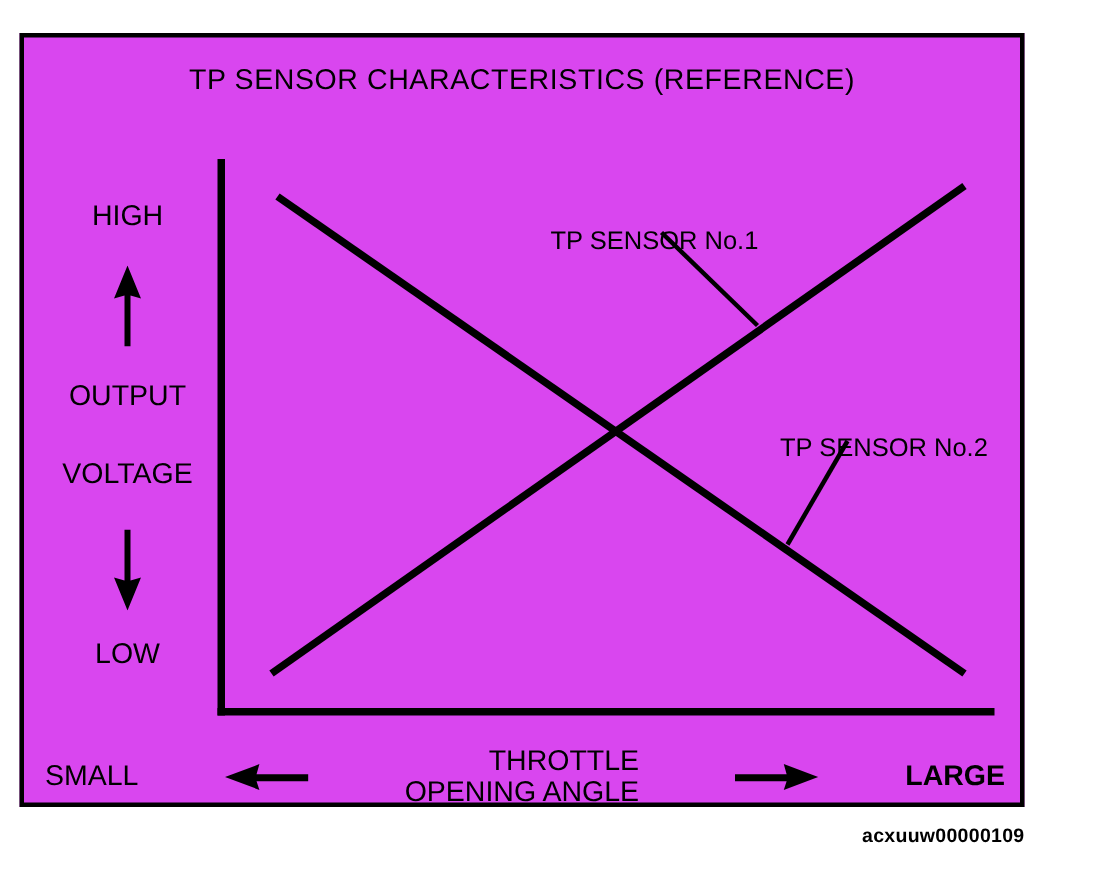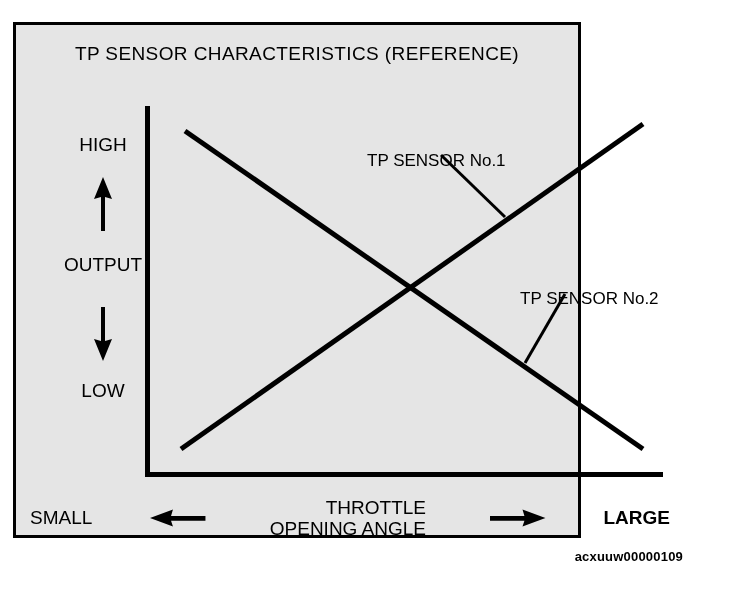--- a/index.html
+++ b/index.html
@@ -14,25 +14,25 @@
     background: #ffffff;
     font-family: "Liberation Sans", sans-serif;
     color: #000000;
     overflow: hidden;
   }
   
   #figure-frame {
     position: absolute;
     left: 13px;
     top: 22px;
-    width: 568px;
+    width: 670px;
     height: 516px;
     border: 3px solid #000000;
     box-sizing: border-box;
-    background: #e5e5e5;
+    background: #d946ef;
   }
   #figure-title {
     position: absolute;
     left: 0;
     right: 0;
     top: 18px;
     text-align: center;
     font-size: 19px;
     letter-spacing: 0.4px;
     white-space: nowrap;
@@ -41,21 +41,21 @@
   #plot-svg {
     position: absolute;
     left: 0;
     top: 0;
     width: 670px;
     height: 516px;
   }
   
   #y-axis-labels {
     position: absolute;
-    left: 32px;
+    left: 14px;
     top: 110px;
     width: 110px;
     text-align: center;
     font-size: 19px;
     line-height: 1.05;
   }
   #y-axis-labels .axis-word {
     display: block;
     white-space: nowrap;
   }
@@ -135,20 +135,21 @@
     </svg>
 
     <div id="y-axis-labels">
       <span class="axis-word" id="y-label-high">HIGH</span>
 
       <svg class="arrow-vert" width="22" height="54" viewBox="0 0 22 54">
         <polygon points="11,0 20,22 13,20 13,54 9,54 9,20 2,22" fill="#000000"></polygon>
       </svg>
 
       <span class="axis-word" id="y-label-voltage">OUTPUT</span>
+      <span class="axis-word">VOLTAGE</span>
 
       <svg class="arrow-vert" width="22" height="54" viewBox="0 0 22 54" style="margin-top:26px;margin-bottom:20px;">
         <polygon points="11,54 20,32 13,34 13,0 9,0 9,34 2,32" fill="#000000"></polygon>
       </svg>
 
       <span class="axis-word" id="y-label-low">LOW</span>
     </div>
 
     <div id="x-axis-labels">
       <span id="x-label-small">SMALL</span>

